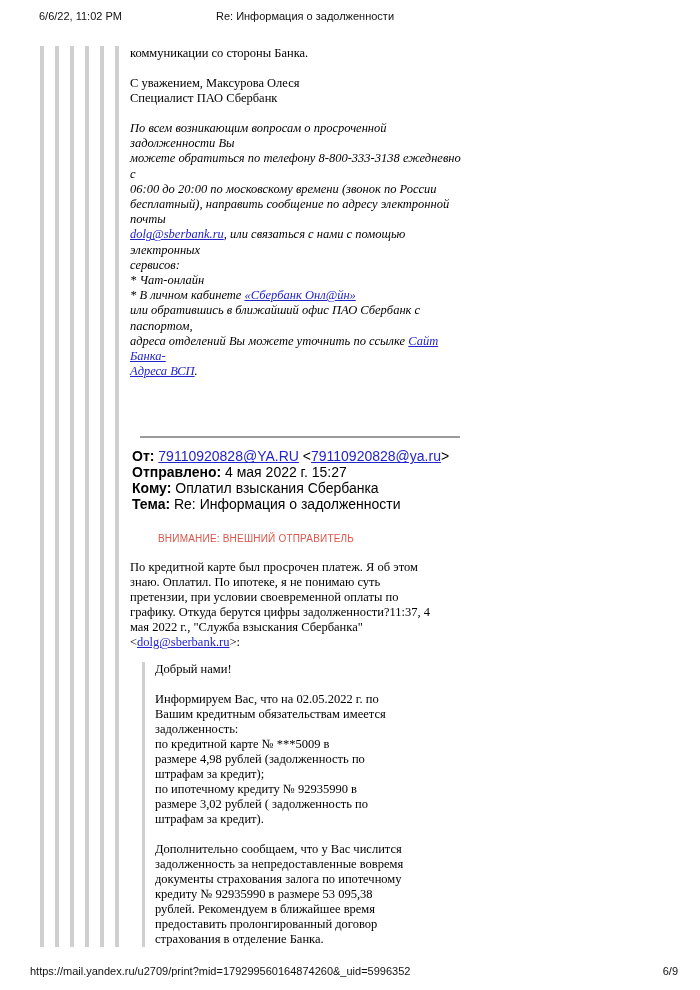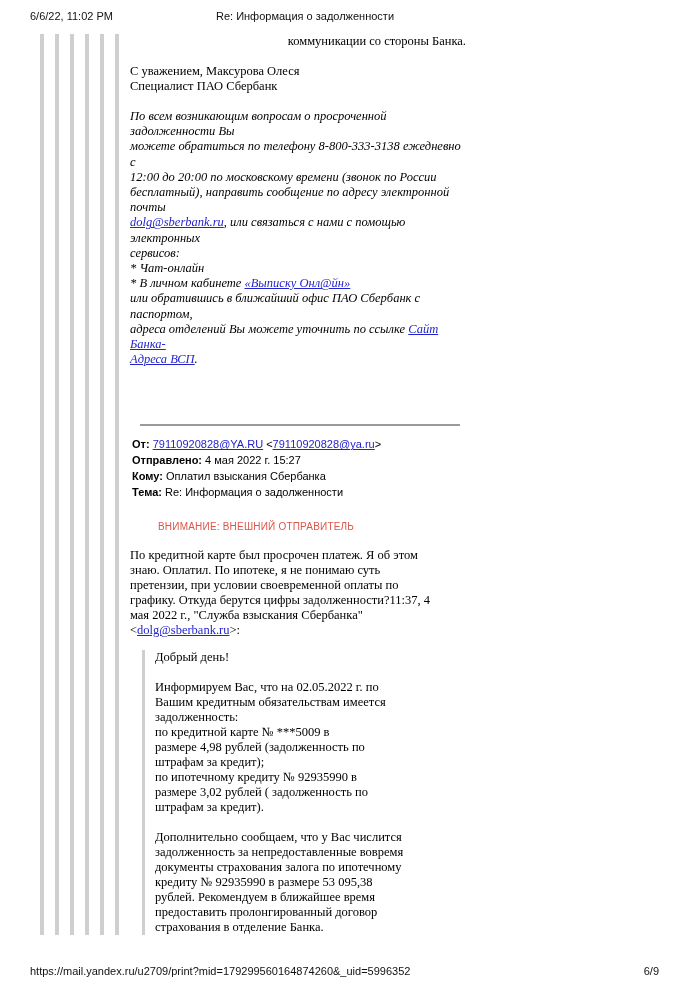--- a/index.html
+++ b/index.html
@@ -19,55 +19,55 @@
     overflow: hidden;
     color: var(--text);
     font-family: "Liberation Serif", serif;
   }
 
   
   .print-header {
     position: absolute; top: 10px; left: 30px; width: 640px; height: 14px;
     font: 11px "Liberation Sans", sans-serif; color: var(--muted);
   }
-  .print-datetime { position: absolute; left: 0; top: 0; white-space: nowrap; }
+  .print-datetime { position: absolute; left: 9px; top: 0; white-space: nowrap; }
   .print-title { position: absolute; left: 85px; width: 380px; top: 0; text-align: center; white-space: nowrap; }
   .print-footer {
-    position: absolute; left: 30px; right: 41px; bottom: 13px;
+    position: absolute; left: 30px; right: 22px; bottom: 13px;
     font: 11px "Liberation Sans", sans-serif; color: var(--muted);
     display: flex; justify-content: space-between; align-items: baseline;
   }
 
   
   .content { position: absolute; top: 34px; left: 40px; width: 620px; }
   .q { border-left: 4px solid var(--quote-bar); padding-left: 11px; }
 
   .column {
     width: 336px;
     font-size: 12.5px; line-height: 15px;
     color: var(--text);
   }
   .pre { white-space: pre-line; }
 
-  .opening   { margin: 0 0 15px 0; text-align: right; }
+  .opening   { margin: 12px 0 15px 0; }
   .signature { margin: 0 0 15px 0; }
   .disclaimer {
     margin: 0; font-style: italic; line-height: 15.2px;
   }
   a.lnk { color: var(--link); cursor: pointer; }
 
   .sep {
     height: 2px; width: 320px; margin: 57px 0 0 10px;
     background: var(--separator); border: 0;
   }
 
   .reply-header {
     margin: 10px 0 0 2px;
     font-family: "Liberation Sans", sans-serif;
-    font-size: 11px; line-height: 16px;
+    font-size: 14px; line-height: 16px;
   }
   .reply-header .b { font-weight: bold; }
 
   .warning {
     margin: 21px 0 0 4px;
     font: 10px "Liberation Sans", sans-serif;
     color: var(--warning);
     letter-spacing: 0.2px;
     padding-left: 24px;
   }
@@ -101,26 +101,26 @@
 
               <div class="column">
 
                 <p class="opening pre">коммуникации со стороны Банка.</p>
 
                 <p class="signature pre">С уважением, Максурова Олеся
 Специалист ПАО Сбербанк</p>
 
                 <p class="disclaimer pre"><span>По всем возникающим вопросам о просроченной задолженности Вы
 можете обратиться по телефону 8-800-333-3138 ежедневно с
-12:00 до 20:00 по московскому времени (звонок по России
+06:00 до 20:00 по московскому времени (звонок по России
 бесплатный), направить сообщение по адресу электронной почты
 </span><a class="lnk" href="#">dolg@sberbank.ru</a><span>, или связаться с нами с помощью электронных
 сервисов:
 * Чат-онлайн
-* В личном кабинете </span><a class="lnk" href="#">«Выписку Онл@йн»</a><span>
+* В личном кабинете </span><a class="lnk" href="#">«Сбербанк Онл@йн»</a><span>
 или обратившись в ближайший офис ПАО Сбербанк с паспортом,
 адреса отделений Вы можете уточнить по ссылке </span><a class="lnk" href="#">Сайт Банка-
 Адреса ВСП</a><span>.</span></p>
 
                 <div class="sep"></div>
 
                 <p class="reply-header pre"><span class="b">От: </span><a class="lnk" href="#">79110920828@YA.RU</a><span> &lt;</span><a class="lnk" href="#">79110920828@ya.ru</a><span>&gt;
 </span><span class="b">Отправлено: </span><span>4 мая 2022 г. 15:27
 </span><span class="b">Кому: </span><span>Оплатил взыскания Сбербанка
 </span><span class="b">Тема: </span><span>Re: Информация о задолженности</span></p>
@@ -128,21 +128,21 @@
                 <p class="warning">ВНИМАНИЕ: ВНЕШНИЙ ОТПРАВИТЕЛЬ</p>
 
                 <p class="question pre"><span>По кредитной карте был просрочен платеж. Я об этом
 знаю. Оплатил. По ипотеке, я не понимаю суть
 претензии, при условии своевременной оплаты по
 графику.  Откуда берутся цифры задолженности?11:37, 4
 мая 2022 г., "Служба взыскания Сбербанка"
 &lt;</span><a class="lnk" href="#">dolg@sberbank.ru</a><span>&gt;:</span></p>
 
                 <div class="inner-quote">
-                  <p class="pre">Добрый день!</p>
+                  <p class="pre">Добрый нами!</p>
                   <p class="pre">Информируем Вас, что на 02.05.2022 г. по
 Вашим кредитным обязательствам имеется
 задолженность:
 по кредитной карте № ***5009 в
 размере 4,98 рублей (задолженность по
 штрафам за кредит);
 по ипотечному кредиту № 92935990 в
 размере 3,02 рублей ( задолженность по
 штрафам за кредит).</p>
                   <p class="pre">Дополнительно сообщаем, что у Вас числится

